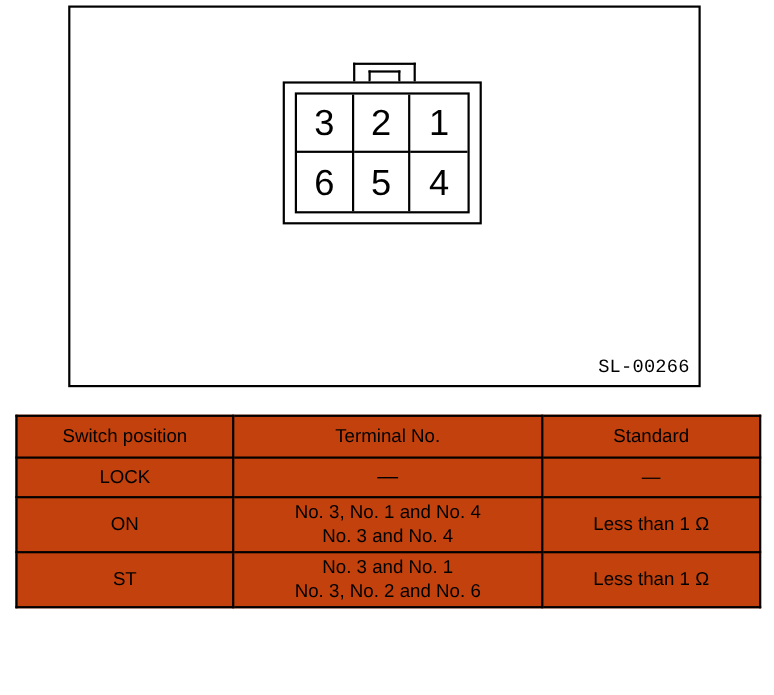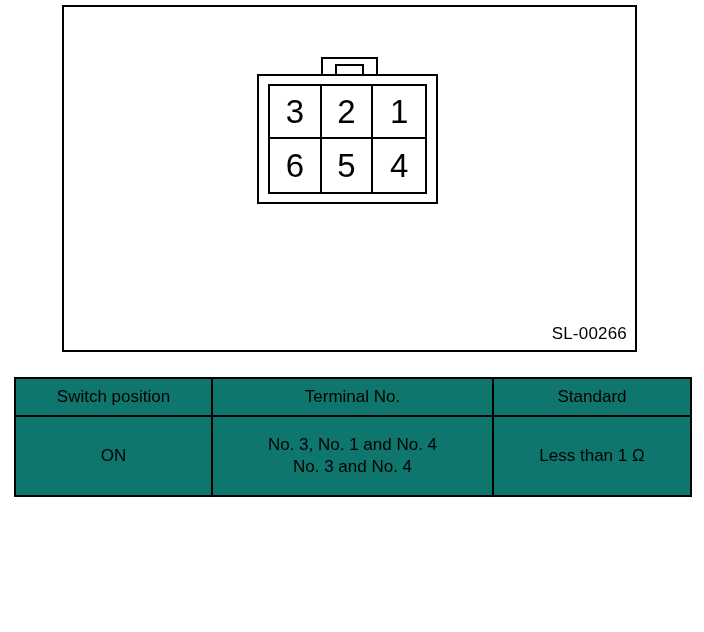--- a/index.html
+++ b/index.html
@@ -121,52 +121,52 @@
   .pin-cell.last-col { border-right: none; }
   .pin-cell.last-row { border-bottom: none; }
 
   
   #drawing-id {
     position: absolute;
     right: 8px;
     bottom: 6px;
     font-size: 17px;
     letter-spacing: 0.2px;
-    font-family: Liberation Sans, sans-serif;
+    font-family: Liberation Mono, monospace;
   }
 
   
   #spec-table {
     position: absolute;
     left: 14px;
     top: 377px;
     width: 676px;
     border-collapse: collapse;
     table-layout: fixed;
-    background: #0f766e;
+    background: #c2410c;
   }
   #spec-table col.c-switch   { width: 197px; }
   #spec-table col.c-terminal { width: 281px; }
   #spec-table col.c-standard { width: 198px; }
 
   #spec-table td,
   #spec-table th {
     border: 2px solid #000;
     text-align: center;
     vertical-align: middle;
     font-weight: normal;
     font-size: 17px;
     font-family: "Liberation Sans", sans-serif;
     color: #000;
     padding: 0 4px;
     box-sizing: border-box;
   }
   #spec-table thead th { height: 38px; }
   .row-std { height: 36px; }
-  .row-tall { height: 80px; }
+  .row-tall { height: 50px; }
 
   .cell-lines { line-height: 1.32; }
   .dash { font-size: 19px; }
 </style>
 </head>
 <body>
 
 <div id="diagram-panel">
 
   <div id="connector">
@@ -199,24 +199,43 @@
     <col class="c-standard">
   </colgroup>
   <thead>
     <tr>
       <th>Switch position</th>
       <th>Terminal No.</th>
       <th>Standard</th>
     </tr>
   </thead>
   <tbody>
+      <tr class="row-std">
+        <td>LOCK</td>
+        <td>
+          <div class="cell-lines">
+            <div class="dash">—</div>
+          </div>
+        </td>
+        <td class="dash">—</td>
+      </tr>
       <tr class="row-tall">
         <td>ON</td>
         <td>
           <div class="cell-lines">
             <div>No. 3, No. 1 and No. 4</div>
             <div>No. 3 and No. 4</div>
           </div>
         </td>
         <td>Less than 1 Ω</td>
       </tr>
+      <tr class="row-tall">
+        <td>ST</td>
+        <td>
+          <div class="cell-lines">
+            <div>No. 3 and No. 1</div>
+            <div>No. 3, No. 2 and No. 6</div>
+          </div>
+        </td>
+        <td>Less than 1 Ω</td>
+      </tr>
     </tbody>
 </table>
 
 </body></html>

